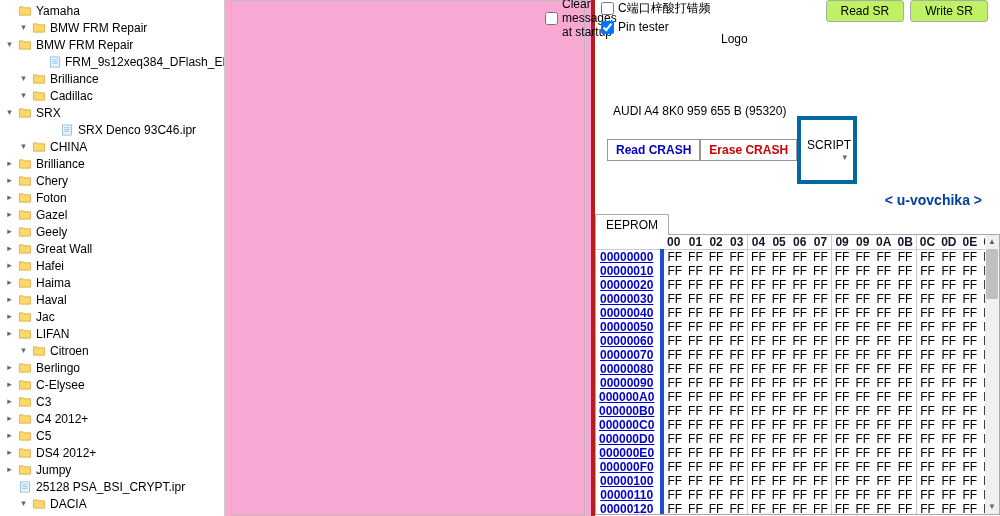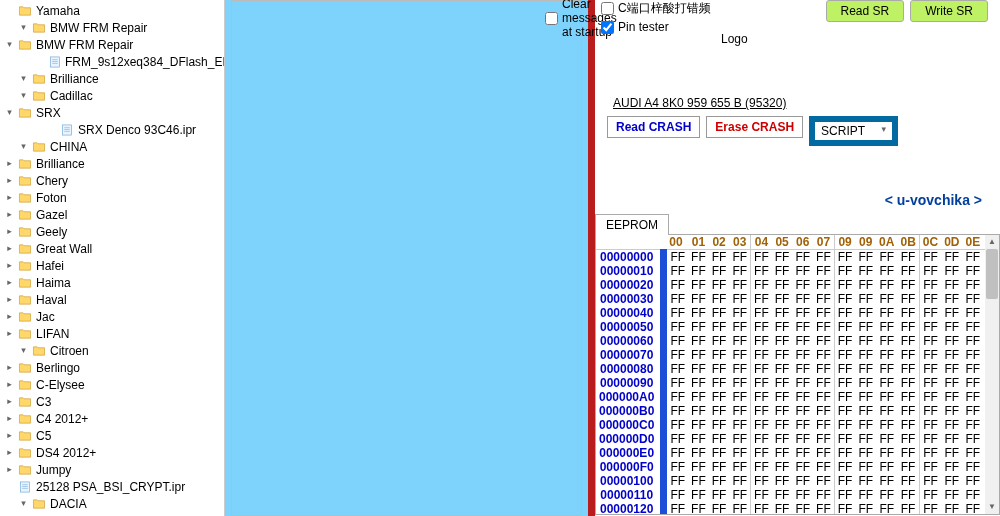--- a/index.html
+++ b/index.html
@@ -12,49 +12,49 @@
 .tgl { width: 11px; height: 11px; margin-right: 2px; font-size: 9px; color: #666; text-align: center; line-height: 11px; cursor: pointer; }
 .tgl.blank { visibility: hidden; }
 .ico { width: 16px; height: 14px; margin-right: 3px; display: inline-flex; align-items: center; justify-content: center; }
 .ico svg { width: 14px; height: 12px; }
 .lbl { color: #000; }
 .i1 { padding-left: 18px; }
 .i2 { }
 .i3 { padding-left: 46px; }
 
 
-.middle-panel { width: 370px; height: 100%; border-right: 7px solid #b91c1c; position: relative; background: #7dd3fc; }
+.middle-panel { width: 370px; height: 100%; border-right: 4px solid #b91c1c; position: relative; background: #f9a8d4; }
 .middle-inner { border: 1px solid #bbb; margin: 0 6px; height: 100%; }
 .chk-row { position: absolute; top: -3px; left: 320px; display: flex; align-items: center; }
 .chk-row input { margin-right: 4px; }
 
 
 .right-panel { flex: 1; position: relative; padding: 0 6px; }
 .top-controls { position: relative; height: 200px; }
 .rc-chk { display: flex; align-items: center; margin-bottom: 3px; }
 .rc-chk input { margin-right: 4px; }
 .sr-btns { position: absolute; right: 6px; top: 0; display: flex; gap: 6px; }
 .btn { background: #bef264; border: 1px solid #aaa; border-radius: 3px; padding: 3px 14px; cursor: pointer; font-size: 12px; min-width: 76px; }
 .logo-lbl { position: absolute; top: 32px; left: 120px; }
-.info-line { position: absolute; top: 96px; left: 12px; text-decoration: underline; }
-.crash-row { position: absolute; top: 116px; left: 6px; display: flex; gap: 6px; align-items: flex-start; }
+.info-line { position: absolute; top: 104px; left: 12px; }
+.crash-row { position: absolute; top: 116px; left: 6px; display: flex; align-items: center; }
 .crash-btn { border: 1px solid #999; padding: 3px 8px; font-weight: bold; cursor: pointer; background: #fff; }
 .crash-read { color: #0000cc; }
 .crash-erase { color: #cc0000; }
-.script-sel { border: 6px solid #0369a1; padding: 2px 6px; width: 89px; background: #fff; }
+.script-sel { border: 4px solid #0369a1; padding: 18px 6px; width: 60px; background: #fff; }
 .vov { position: absolute; top: 192px; right: 12px; font-size: 14px; font-weight: bold; color: #003f9c; }
 
 
 .eeprom-area { position: absolute; top: 213px; left: 0; right: 0; bottom: 0; }
 .tab { display: inline-block; border: 1px solid #aaa; border-bottom: none; padding: 3px 10px; background: #fff; position: relative; z-index: 2; top: 1px; }
 .hex-box { border: 1px solid #aaa; height: calc(100% - 22px); overflow: auto; position: relative; padding-right: 14px; }
 .hex-tbl { font-family: Consolas, "Courier New", monospace; font-size: 11px; border-collapse: collapse; }
 .hex-tbl td, .hex-tbl th { padding: 0 3px; text-align: center; }
-.hex-tbl th { color: #a16207; font-weight: bold; border-bottom: 1px solid #ccc; }
-.hex-addr { color: #0000cc; font-weight: bold; text-align: right; padding-right: 6px !important; border-right: 7px solid #1d4ed8; }
+.hex-tbl th { color: #0f172a; font-weight: bold; border-bottom: 1px solid #ccc; }
+.hex-addr { color: #0000cc; font-weight: bold; text-align: right; padding-right: 6px !important; border-right: 4px solid #1d4ed8; text-decoration: underline; }
 .hex-val { color: #000; }
 .hex-div { border-right: 1px solid #ccc; }
 .vscroll { position: absolute; top: 0; right: 0; width: 14px; height: 100%; background: #f0f0f0; }
 .vscroll .thumb { position: absolute; top: 14px; width: 12px; left: 1px; height: 50px; background: #c0c0c0; border-radius: 2px; }
 .vscroll .arr { width: 14px; height: 14px; font-size: 8px; text-align: center; line-height: 14px; color: #666; }
 .vscroll .arr.up { position: absolute; top: 0; }
 .vscroll .arr.dn { position: absolute; bottom: 0; }
 </style>
 </head>
 <body>

